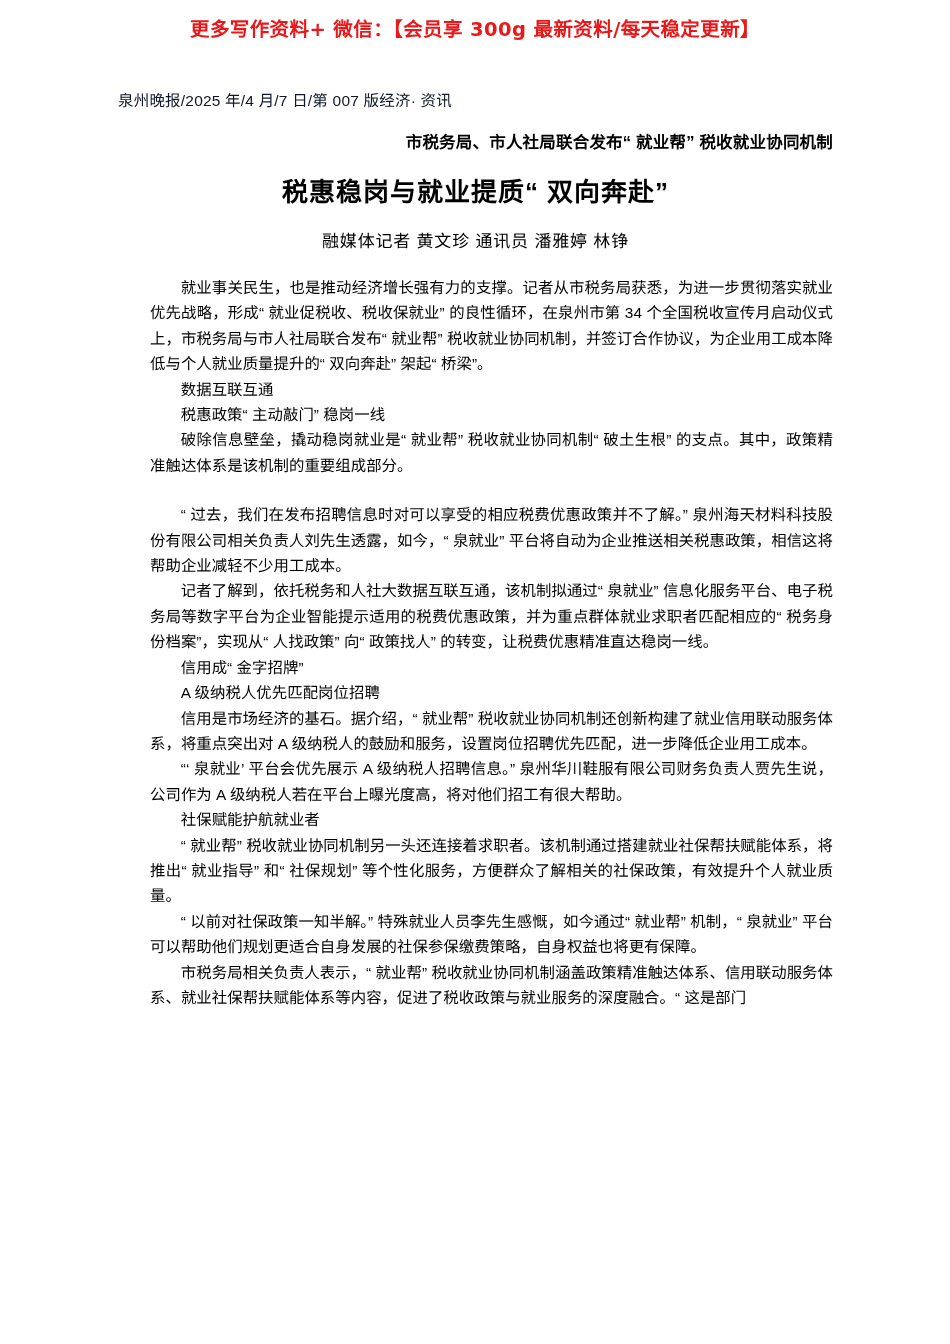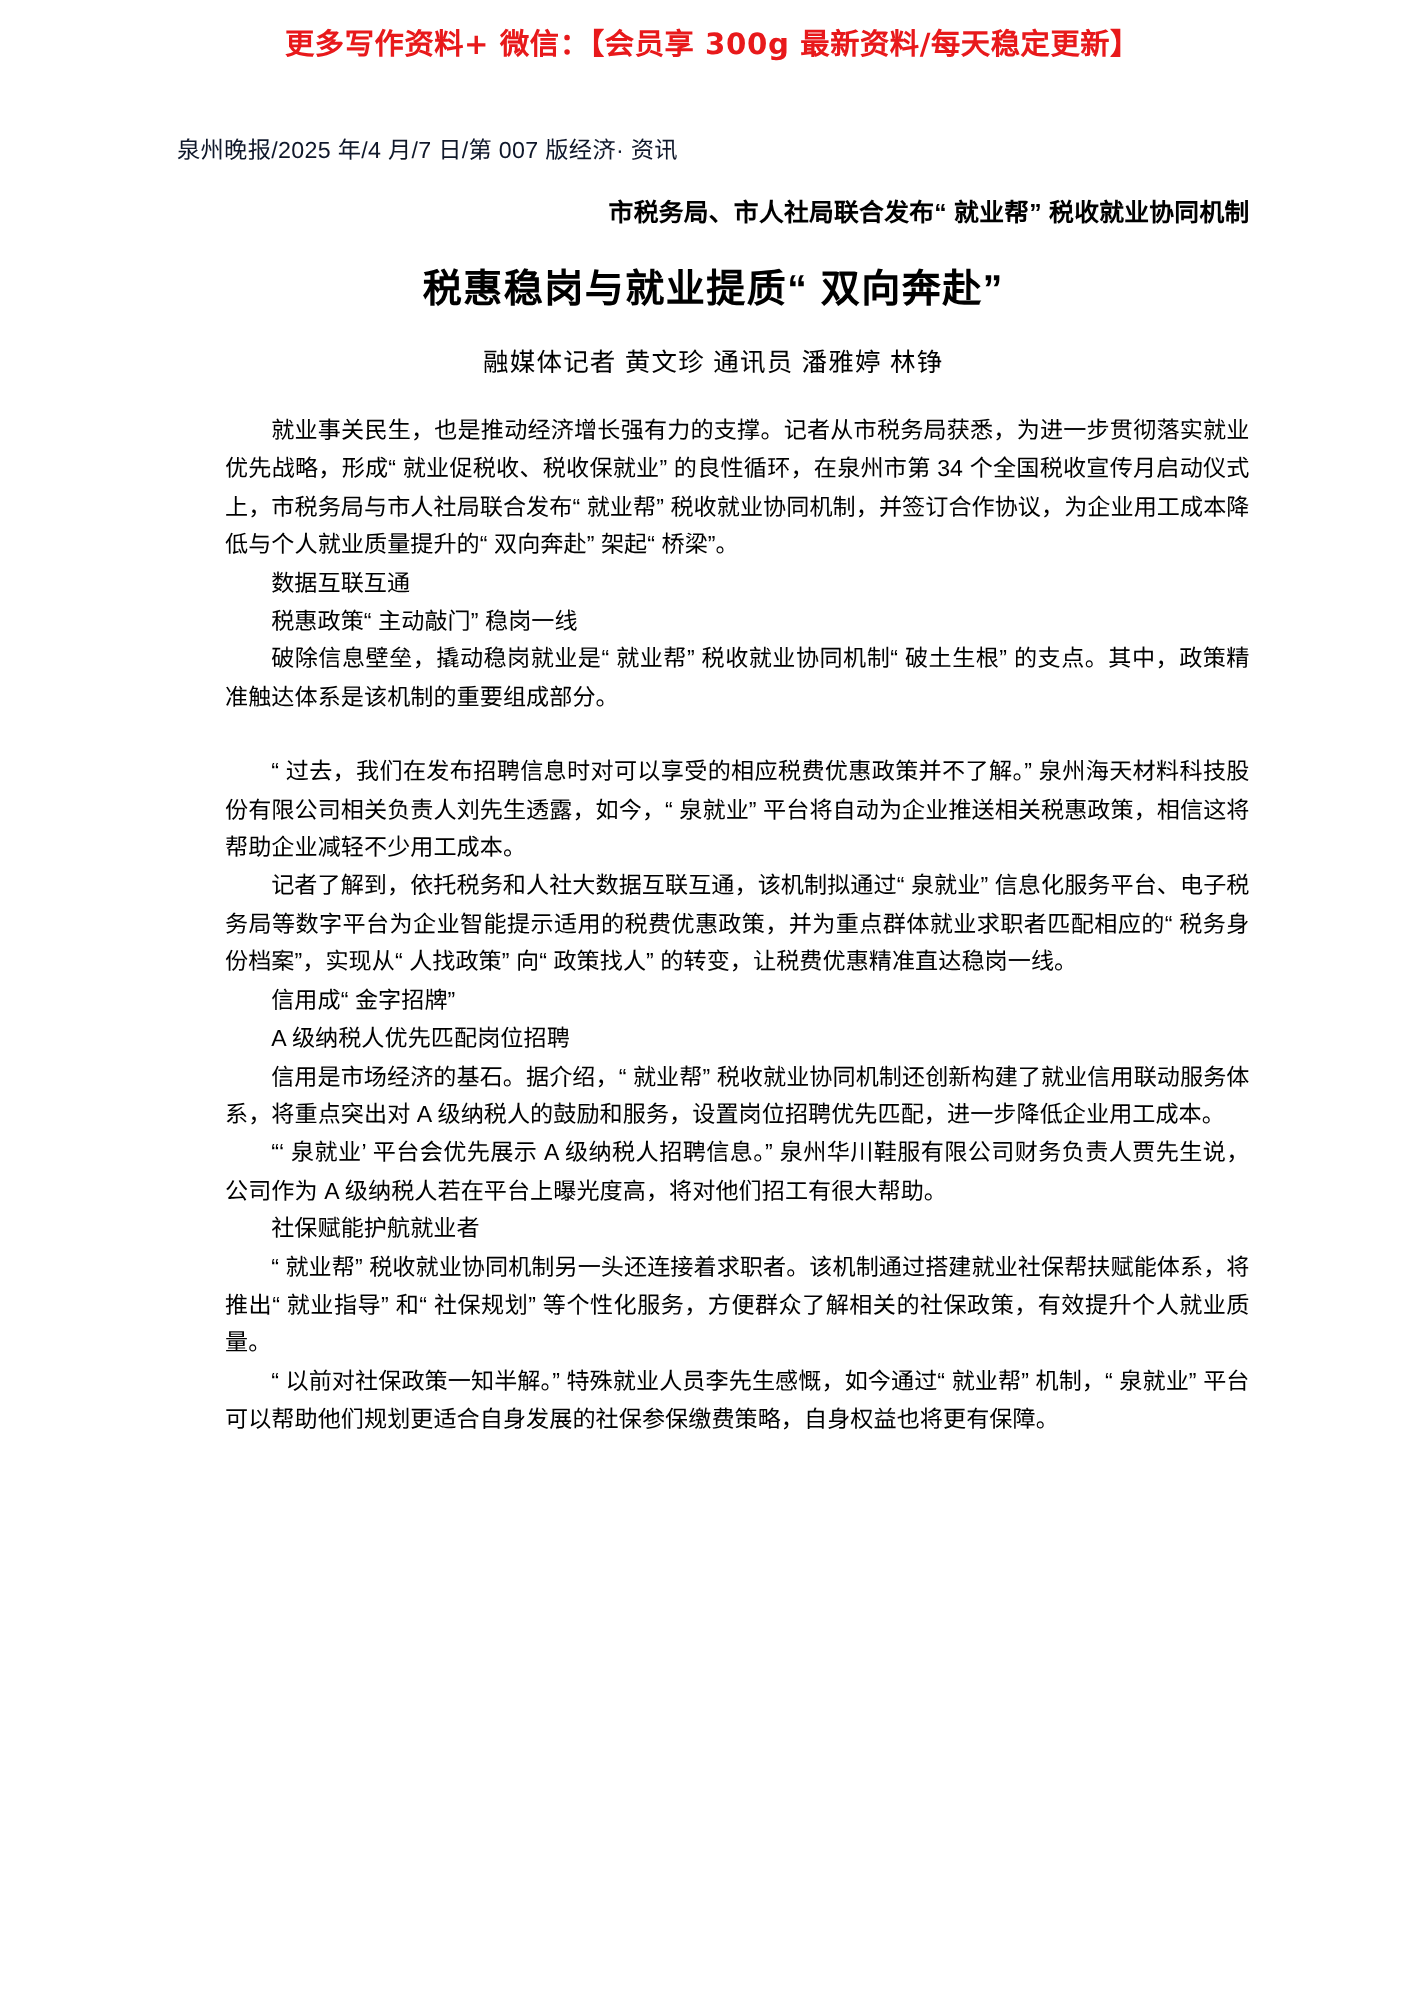--- a/index.html
+++ b/index.html
@@ -167,20 +167,21 @@
       <p class="para">破除信息壁垒，撬动稳岗就业是“ 就业帮” 税收就业协同机制“ 破土生根” 的支点。其中，政策精准触达体系是该机制的重要组成部分。</p>
       <p class="para gap-before">“ 过去，我们在发布招聘信息时对可以享受的相应税费优惠政策并不了解。” 泉州海天材料科技股份有限公司相关负责人刘先生透露，如今，“ 泉就业” 平台将自动为企业推送相关税惠政策，相信这将帮助企业减轻不少用工成本。</p>
       <p class="para">记者了解到，依托税务和人社大数据互联互通，该机制拟通过“ 泉就业” 信息化服务平台、电子税务局等数字平台为企业智能提示适用的税费优惠政策，并为重点群体就业求职者匹配相应的“ 税务身份档案”，实现从“ 人找政策” 向“ 政策找人” 的转变，让税费优惠精准直达稳岗一线。</p>
       <p class="para">信用成“ 金字招牌”</p>
       <p class="para">A 级纳税人优先匹配岗位招聘</p>
       <p class="para">信用是市场经济的基石。据介绍，“ 就业帮” 税收就业协同机制还创新构建了就业信用联动服务体系，将重点突出对 A 级纳税人的鼓励和服务，设置岗位招聘优先匹配，进一步降低企业用工成本。</p>
       <p class="para">“‘ 泉就业’ 平台会优先展示 A 级纳税人招聘信息。” 泉州华川鞋服有限公司财务负责人贾先生说，公司作为 A 级纳税人若在平台上曝光度高，将对他们招工有很大帮助。</p>
       <p class="para">社保赋能护航就业者</p>
       <p class="para">“ 就业帮” 税收就业协同机制另一头还连接着求职者。该机制通过搭建就业社保帮扶赋能体系，将推出“ 就业指导” 和“ 社保规划” 等个性化服务，方便群众了解相关的社保政策，有效提升个人就业质量。</p>
       <p class="para">“ 以前对社保政策一知半解。” 特殊就业人员李先生感慨，如今通过“ 就业帮” 机制，“ 泉就业” 平台可以帮助他们规划更适合自身发展的社保参保缴费策略，自身权益也将更有保障。</p>
+      <p class="para">市税务局相关负责人表示，“ 就业帮” 税收就业协同机制涵盖政策精准触达体系、信用联动服务体系、就业社保帮扶赋能体系等内容，促进了税收政策与就业服务的深度融合。“ 这是部门</p>
     </div>
   </div>
 
   <div class="page-number">
     <span class="pn-inner">第 1 页 共 2 页</span>
   </div>
 
   <div class="divider"></div>
 
   <div class="watermark">

